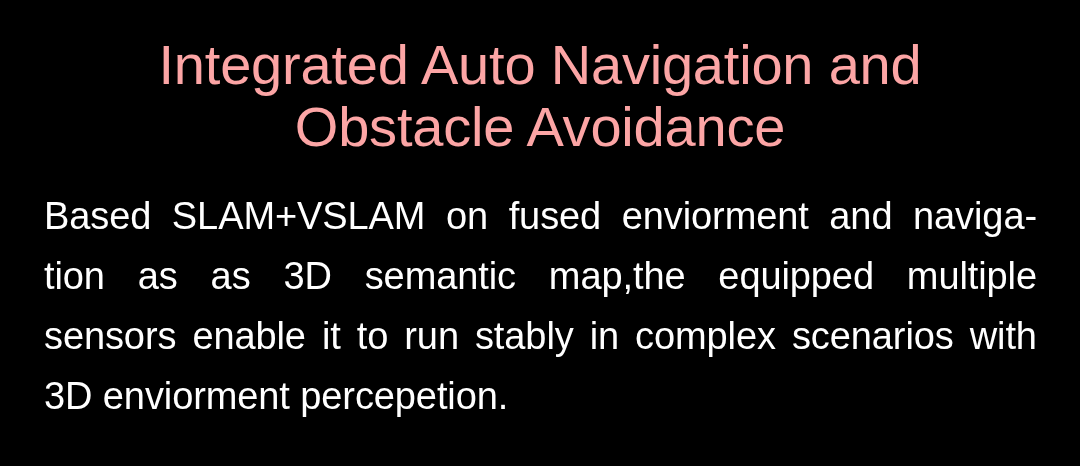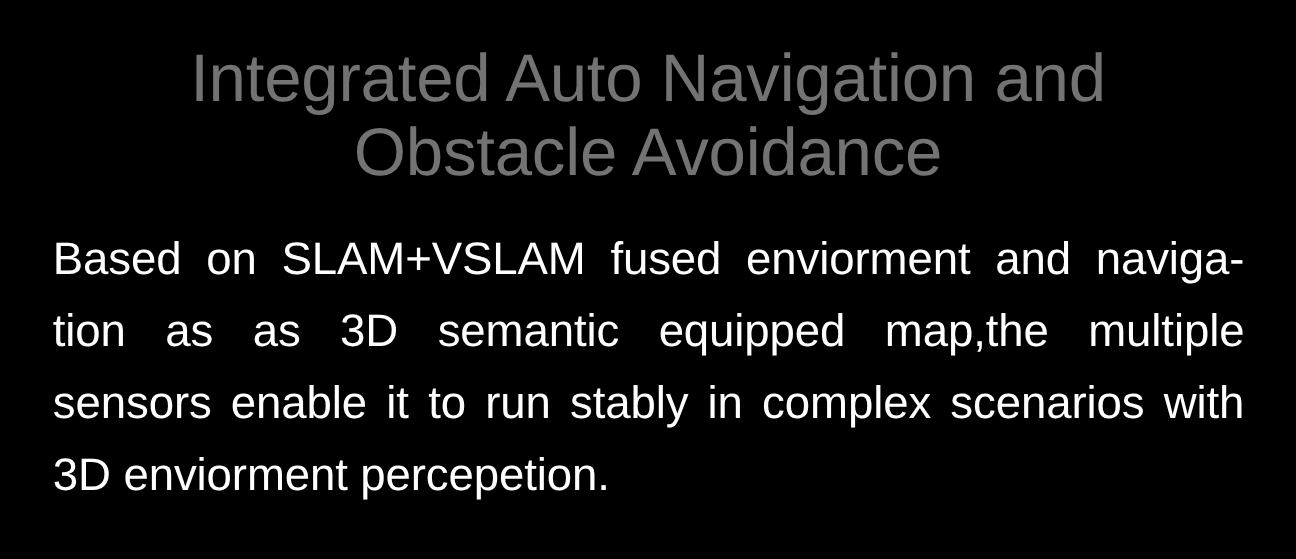--- a/index.html
+++ b/index.html
@@ -33,21 +33,21 @@
     width: 1080px;
     text-align: center;
   }
   .title-line {
     display: block;
     font-family: "Liberation Sans", sans-serif;
     font-size: 56px;
     line-height: 62px;
     font-weight: 400;
     letter-spacing: -0.2px;
-    color: #737373;
+    color: #fca5a5;
     white-space: nowrap;
   }
 
   
   .body-block {
     position: absolute;
     left: 44px;
     top: 186px;
     width: 993px;
   }
@@ -100,35 +100,35 @@
 
   <div class="title-block">
     <span class="title-line">Integrated Auto Navigation and</span>
     <span class="title-line">Obstacle Avoidance</span>
   </div>
 
   <div class="body-block">
     <p class="body-para">
       <span class="body-line">
         <span class="word">Based</span>
+        <span class="word">SLAM+VSLAM</span>
         <span class="word">on</span>
-        <span class="word">SLAM+VSLAM</span>
         <span class="word">fused</span>
         <span class="word">enviorment</span>
         <span class="word">and</span>
         <span class="word">naviga-</span>
       </span>
       <span class="body-line">
         <span class="word">tion</span>
         <span class="word">as</span>
         <span class="word">as</span>
         <span class="word">3D</span>
         <span class="word">semantic</span>
+        <span class="word">map,the</span>
         <span class="word">equipped</span>
-        <span class="word">map,the</span>
         <span class="word">multiple</span>
       </span>
       <span class="body-line">
         <span class="word">sensors</span>
         <span class="word">enable</span>
         <span class="word">it</span>
         <span class="word">to</span>
         <span class="word">run</span>
         <span class="word">stably</span>
         <span class="word">in</span>

